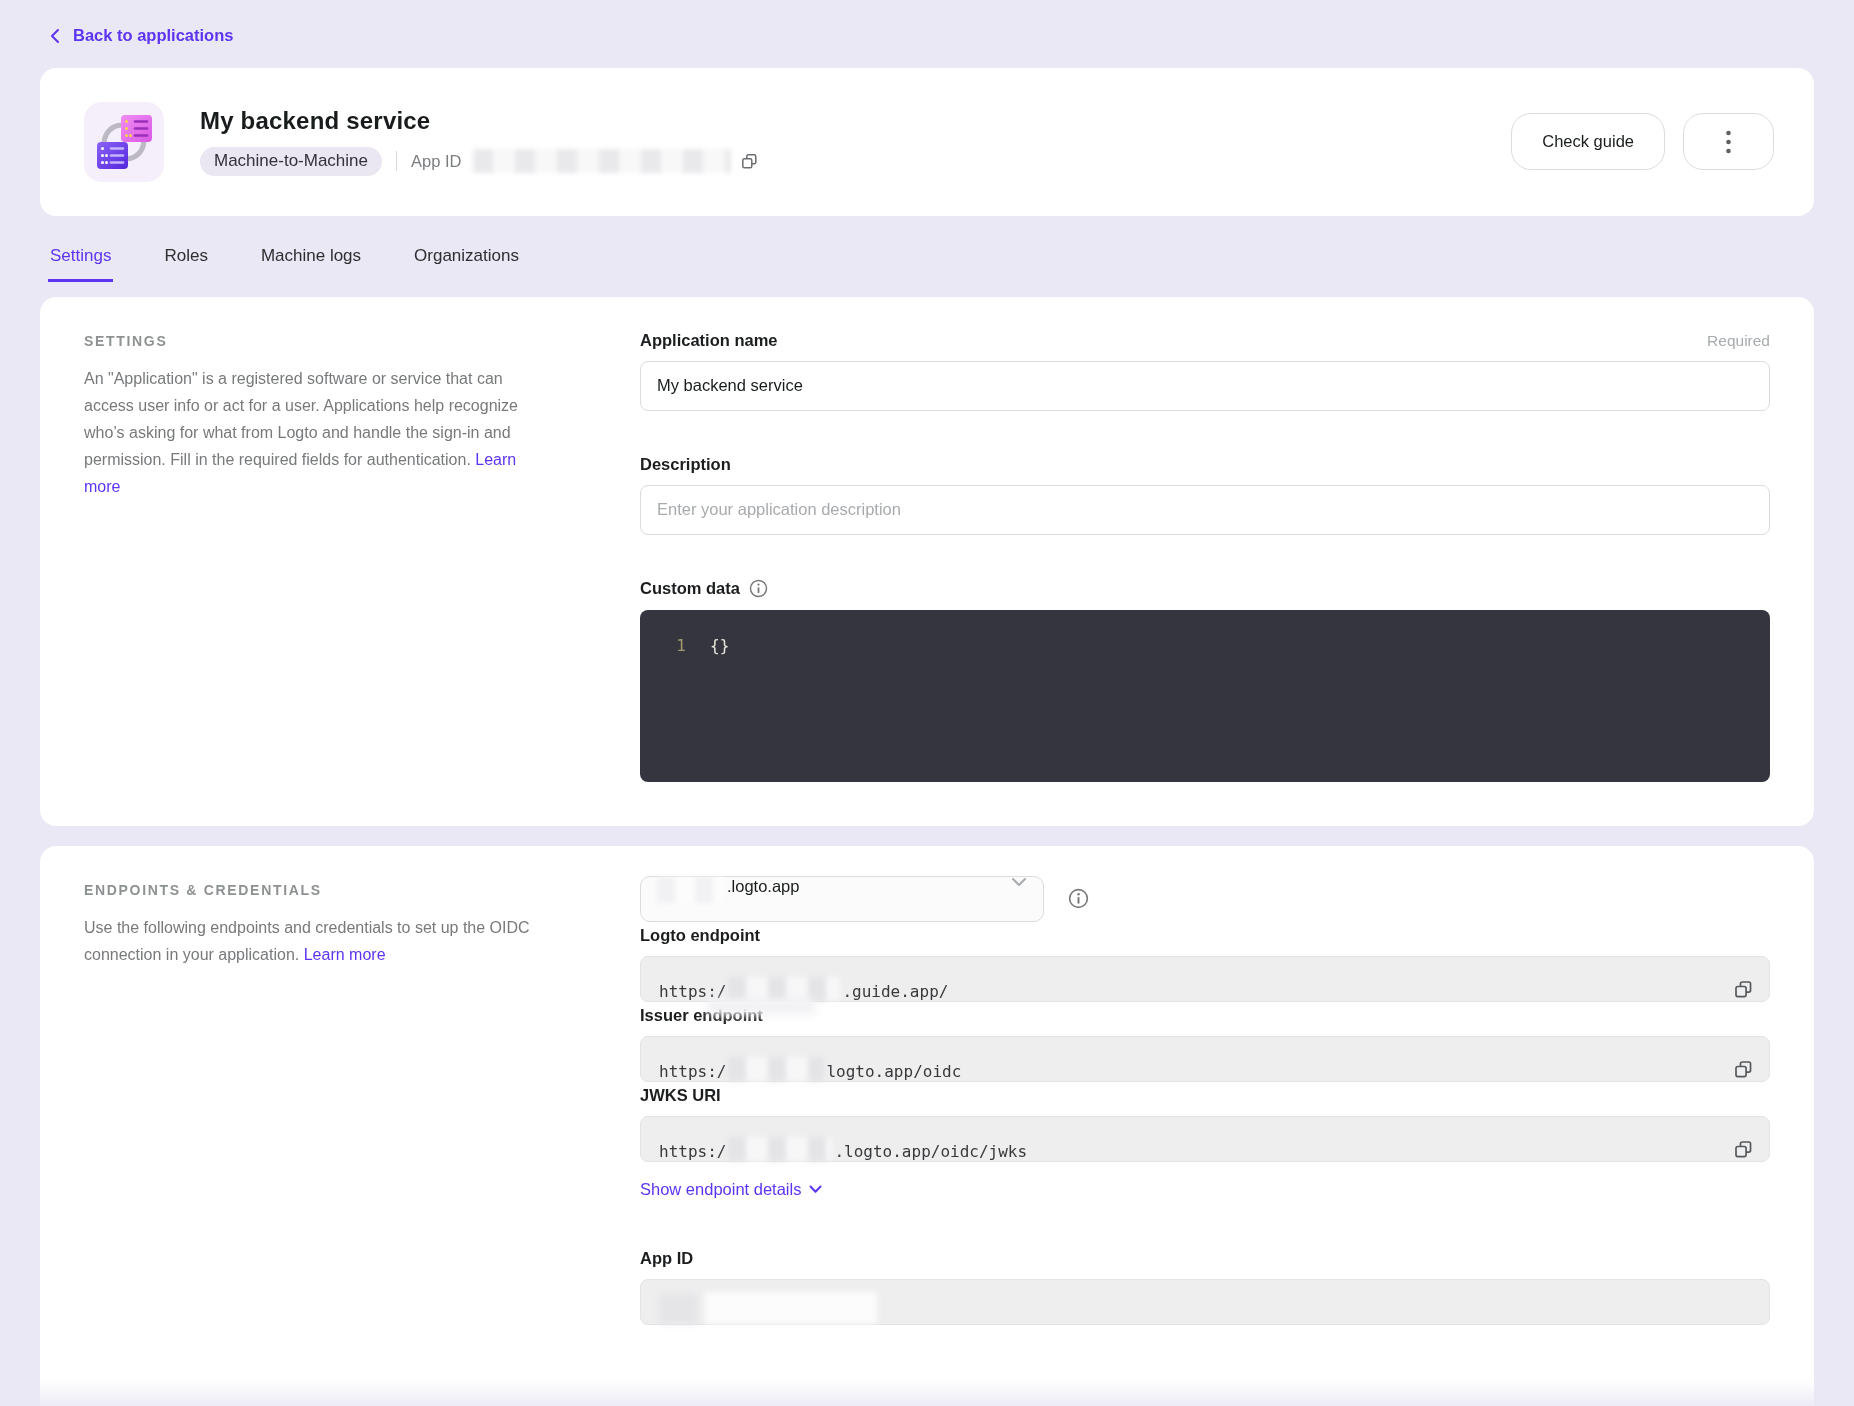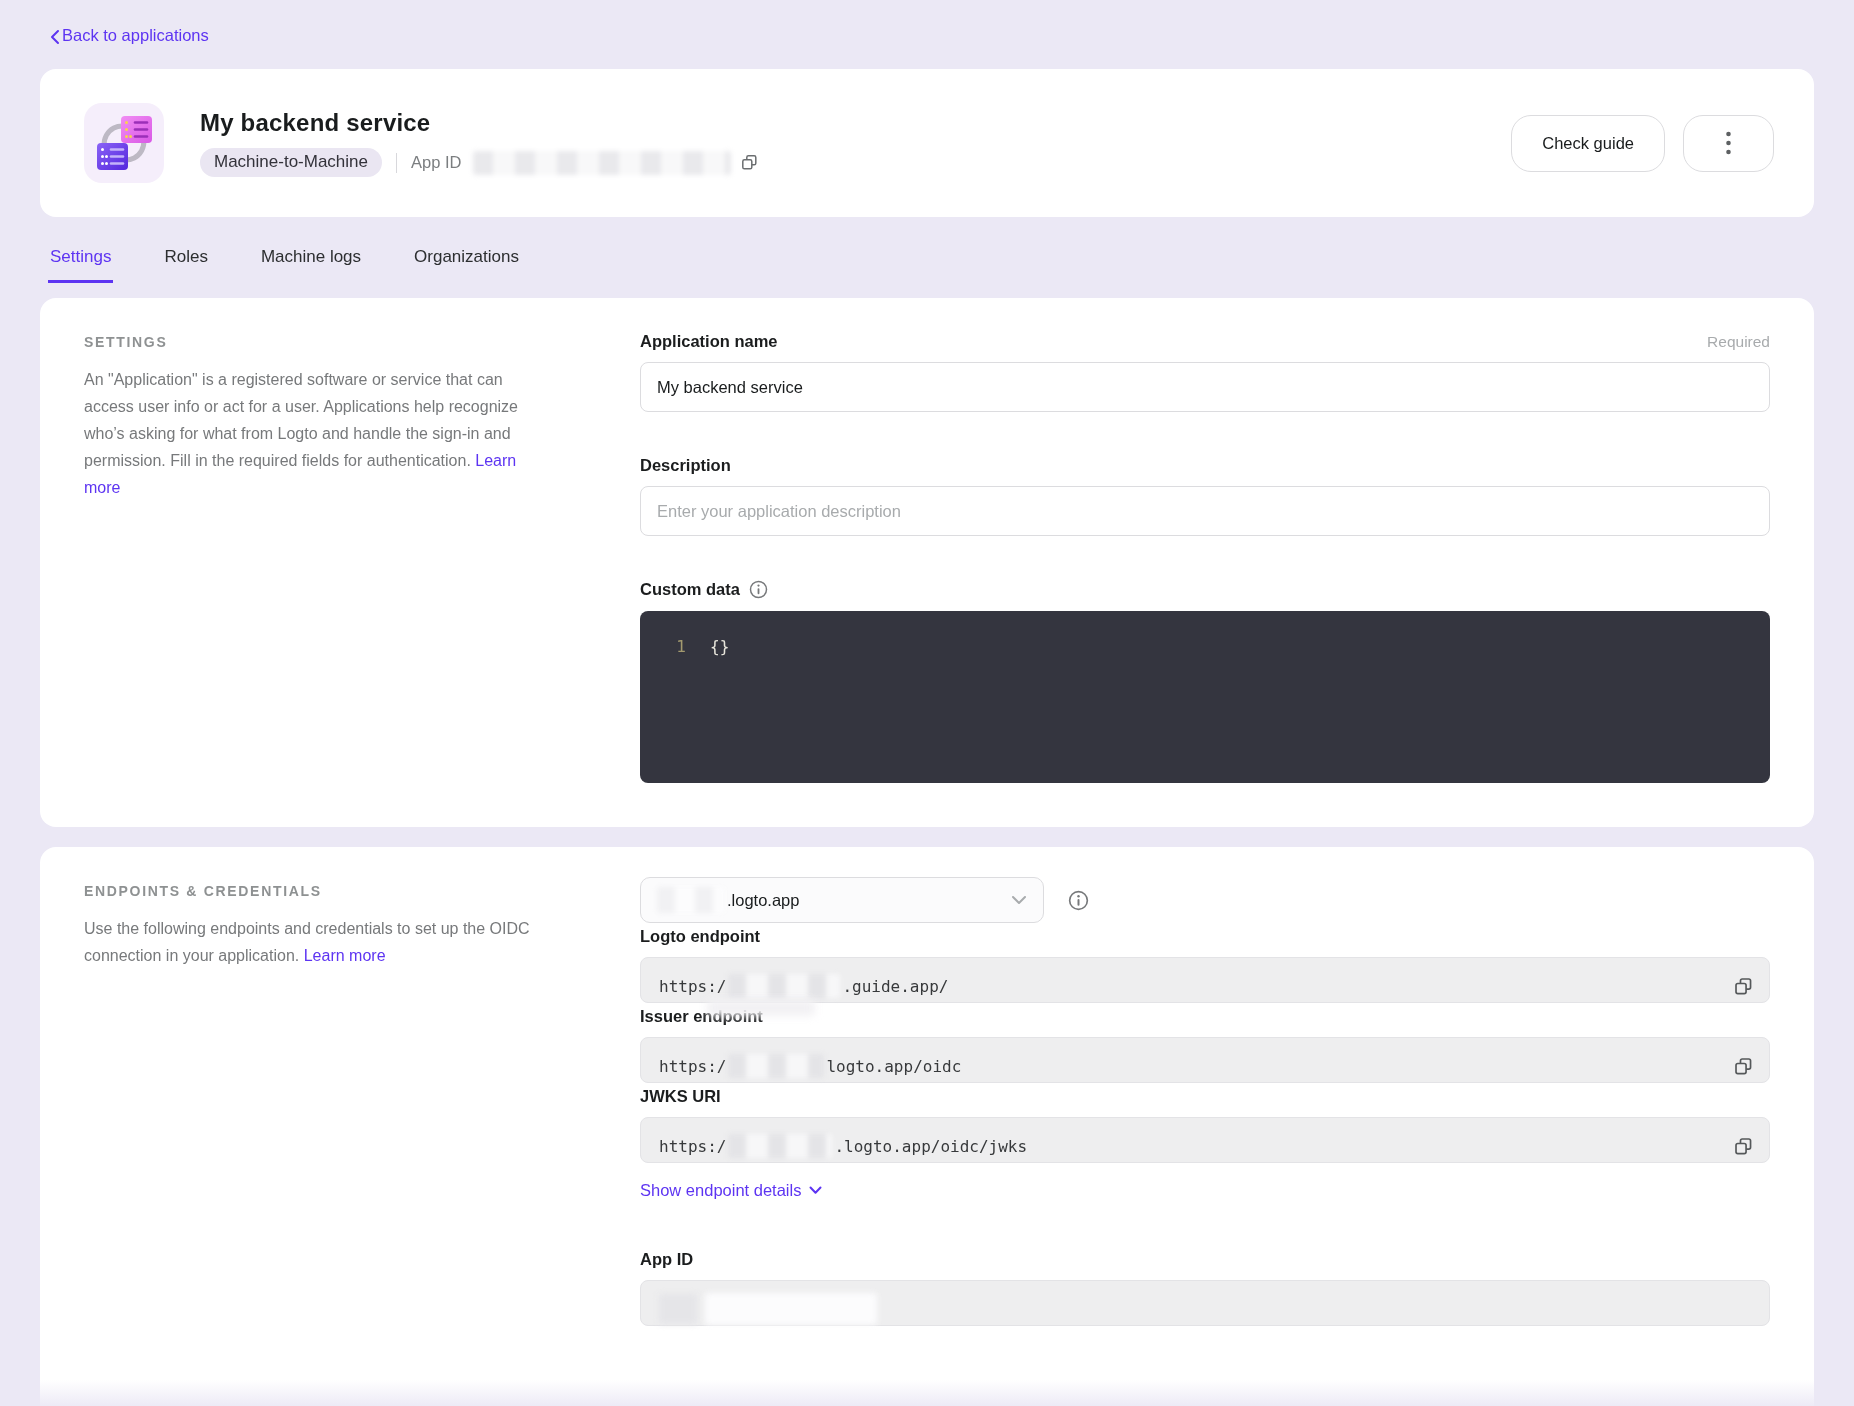--- a/index.html
+++ b/index.html
@@ -7,22 +7,22 @@
   .page {
     position: relative;
     width: 1854px; height: 1406px;
     background: #ebe8f5;
     overflow: hidden;
     color: #191c1d;
   }
   
   .topbar { padding: 26px 40px 20px 48px; }
   .back-link {
-    display: inline-flex; align-items: flex-end; 
-    color: #5d34f2; font-size: 16.5px; font-weight: 400;
+    display: inline-flex; align-items: center; gap: 11px;
+    color: #5d34f2; font-size: 16.5px; font-weight: 700;
     text-decoration: none; cursor: pointer;
   }
   .back-link svg { display: block; }
 
   
   .card { background: #ffffff; border-radius: 16px; margin: 0 40px; }
   .header-card {
     height: 148px;
     display: flex; align-items: center;
     padding: 0 40px 0 44px;
@@ -102,35 +102,35 @@
     background: #34353f; padding: 24px 0; overflow: hidden;
   }
   .code-line { display: flex; font-family: "DejaVu Sans Mono", monospace; font-size: 16px; line-height: 24px; }
   .line-no { width: 46px; text-align: right; color: #a39a6f; flex: none; }
   .code-text { color: #e8e6dc; padding-left: 24px; }
 
   
   .domain-row { display: flex; align-items: center; }
   .domain-select {
     width: 404px; height: 46px; border: 1px solid #dcdcdf; border-radius: 10px;
-    background: #fbfbfc; display: flex; align-items: center;
+    background: #fbfbfc; display: flex; 
     padding: 0 16px; cursor: pointer;
   }
   .domain-redact { width: 68px; height: 26px; margin-right: 2px;
     background: repeating-linear-gradient(90deg,#f1f1f3 0 18px,#fcfcfd 18px 38px); }
   .domain-text { font-size: 16.5px; color: #191c1d; }
   .select-chevron { margin-left: auto; color: #a8abad; display: inline-flex; }
   .domain-info { margin-left: 24px; }
 
   .ep-label { }
   .ro-field {
     position: relative;
     margin-top: 11px; height: 46px;
     background: #eeeeef; border: 1px solid #e3e3e6; border-radius: 8px;
-    display: flex; align-items: center; padding: 12px 14px 0 18px;
+    display: flex; align-items: flex-end; padding: 12px 14px 0 18px;
     font-family: "DejaVu Sans Mono", monospace; font-size: 16px; color: #37393b;
   }
   .mono-redact { height: 24px; margin: 0 2px; border-radius: 2px;
     background: repeating-linear-gradient(90deg,#e4e4e7 0 18px,#f7f7f8 18px 40px); }
   .ro-copy { margin-left: auto; color: #55585a; }
   .under-smudge {
     position: absolute; top: 42px; border-radius: 3px;
     background: #f2f1f4; filter: blur(4px); pointer-events: none;
   }
   .show-details {

